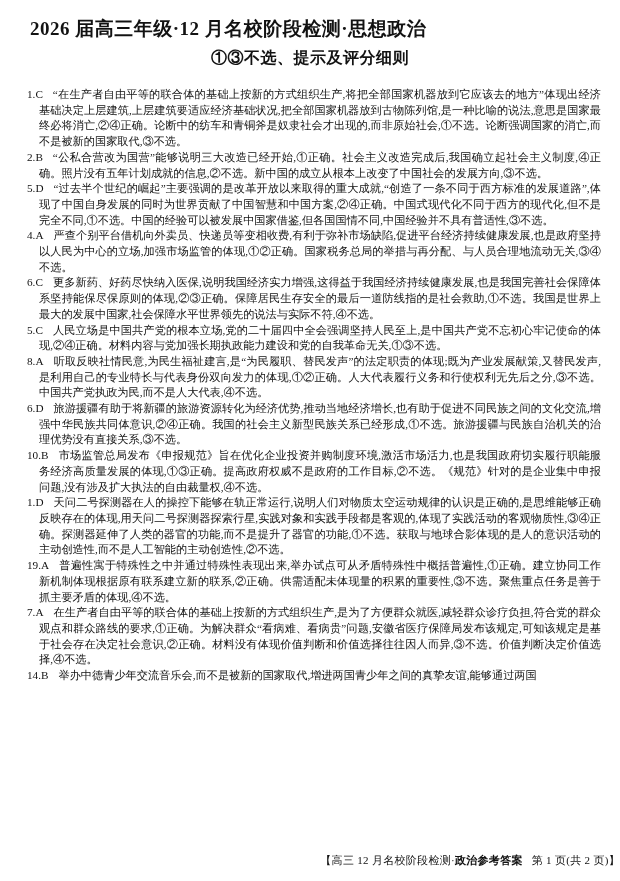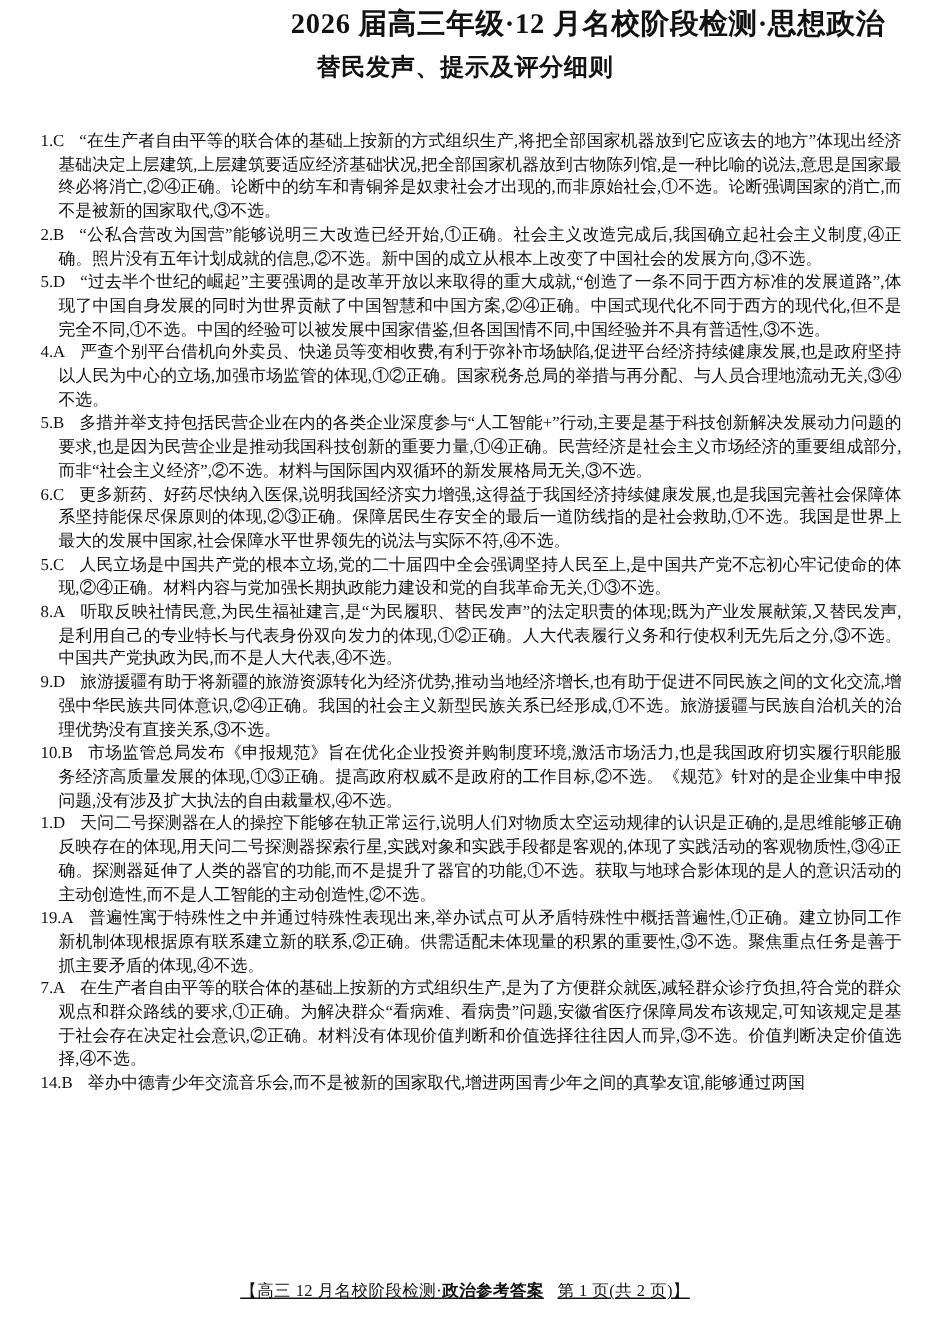--- a/index.html
+++ b/index.html
@@ -10,22 +10,22 @@
   .page {
     position: relative;
     width: 620px;
     height: 881px;
     background: #ffffff;
     font-family: "Liberation Serif", "DejaVu Serif", serif;
     color: #121212;
     overflow: hidden;
   }
   .title {
-    margin: 4px 30px 0 30px;
-    text-align: right;
+    margin: 16px 30px 0 30px;
+    text-align: left;
     font-size: 19px;
     font-weight: bold;
     letter-spacing: 0.5px;
     line-height: 26px;
   }
   .subtitle {
     margin: 4px 0 0 0;
     text-align: center;
     font-size: 16px;
     font-weight: bold;
@@ -48,57 +48,55 @@
   }
   .marker {
     margin-right: 10px;
     white-space: nowrap;
   }
   .page-footer {
     position: absolute;
     left: 0;
     right: 0;
     bottom: 13px;
-    text-align: center;
+    text-align: right;
     font-size: 11px;
     letter-spacing: 0.3px;
-    text-decoration: underline;
   }
   .footer-subject {
     font-weight: bold;
   }
   .footer-page {
     margin-left: 9px;
   }
 </style>
 </head>
 <body>
 
 <div class="page">
   <h1 class="title">2026 届高三年级·12 月名校阶段检测·思想政治</h1>
-  <h2 class="subtitle">替民发声、提示及评分细则</h2>
+  <h2 class="subtitle">①③不选、提示及评分细则</h2>
 
   <main class="answers" id="answers-list">
   <p class="answer"><span class="marker">1.C</span><span>“在生产者自由平等的联合体的基础上按新的方式组织生产,将把全部国家机器放到它应该去的地方”体现出经济基础决定上层建筑,上层建筑要适应经济基础状况,把全部国家机器放到古物陈列馆,是一种比喻的说法,意思是国家最终必将消亡,②④正确。论断中的纺车和青铜斧是奴隶社会才出现的,而非原始社会,①不选。论断强调国家的消亡,而不是被新的国家取代,③不选。</span></p>
 
   <p class="answer"><span class="marker">2.B</span><span>“公私合营改为国营”能够说明三大改造已经开始,①正确。社会主义改造完成后,我国确立起社会主义制度,④正确。照片没有五年计划成就的信息,②不选。新中国的成立从根本上改变了中国社会的发展方向,③不选。</span></p>
 
   <p class="answer"><span class="marker">5.D</span><span>“过去半个世纪的崛起”主要强调的是改革开放以来取得的重大成就,“创造了一条不同于西方标准的发展道路”,体现了中国自身发展的同时为世界贡献了中国智慧和中国方案,②④正确。中国式现代化不同于西方的现代化,但不是完全不同,①不选。中国的经验可以被发展中国家借鉴,但各国国情不同,中国经验并不具有普适性,③不选。</span></p>
 
   <p class="answer"><span class="marker">4.A</span><span>严查个别平台借机向外卖员、快递员等变相收费,有利于弥补市场缺陷,促进平台经济持续健康发展,也是政府坚持以人民为中心的立场,加强市场监管的体现,①②正确。国家税务总局的举措与再分配、与人员合理地流动无关,③④不选。</span></p>
 
-  <p class="answer"><span class="marker">5.B</span><span>多措并举支持包括民营企业在内的各类企业深度参与“人工智能+”行动,主要是基于科技创新解决发展动力问题的要求,也是因为民营企业是推动我国科技创新的重要力量,①④正确。民营经济是社会主义市场经济的重要组成部分,而非“社会主义经济”,②不选。材料与国际国内双循环的新发展格局无关,③不选。</span></p>
 
   <p class="answer"><span class="marker">6.C</span><span>更多新药、好药尽快纳入医保,说明我国经济实力增强,这得益于我国经济持续健康发展,也是我国完善社会保障体系坚持能保尽保原则的体现,②③正确。保障居民生存安全的最后一道防线指的是社会救助,①不选。我国是世界上最大的发展中国家,社会保障水平世界领先的说法与实际不符,④不选。</span></p>
 
   <p class="answer"><span class="marker">5.C</span><span>人民立场是中国共产党的根本立场,党的二十届四中全会强调坚持人民至上,是中国共产党不忘初心牢记使命的体现,②④正确。材料内容与党加强长期执政能力建设和党的自我革命无关,①③不选。</span></p>
 
   <p class="answer"><span class="marker">8.A</span><span>听取反映社情民意,为民生福祉建言,是“为民履职、替民发声”的法定职责的体现;既为产业发展献策,又替民发声,是利用自己的专业特长与代表身份双向发力的体现,①②正确。人大代表履行义务和行使权利无先后之分,③不选。中国共产党执政为民,而不是人大代表,④不选。</span></p>
 
-  <p class="answer"><span class="marker">9.D</span><span>旅游援疆有助于将新疆的旅游资源转化为经济优势,推动当地经济增长,也有助于促进不同民族之间的文化交流,增强中华民族共同体意识,②④正确。我国的社会主义新型民族关系已经形成,①不选。旅游援疆与民族自治机关的治理优势没有直接关系,③不选。</span></p>
+  <p class="answer"><span class="marker">6.D</span><span>旅游援疆有助于将新疆的旅游资源转化为经济优势,推动当地经济增长,也有助于促进不同民族之间的文化交流,增强中华民族共同体意识,②④正确。我国的社会主义新型民族关系已经形成,①不选。旅游援疆与民族自治机关的治理优势没有直接关系,③不选。</span></p>
 
   <p class="answer"><span class="marker">10.B</span><span>市场监管总局发布《申报规范》旨在优化企业投资并购制度环境,激活市场活力,也是我国政府切实履行职能服务经济高质量发展的体现,①③正确。提高政府权威不是政府的工作目标,②不选。《规范》针对的是企业集中申报问题,没有涉及扩大执法的自由裁量权,④不选。</span></p>
 
   <p class="answer"><span class="marker">1.D</span><span>天问二号探测器在人的操控下能够在轨正常运行,说明人们对物质太空运动规律的认识是正确的,是思维能够正确反映存在的体现,用天问二号探测器探索行星,实践对象和实践手段都是客观的,体现了实践活动的客观物质性,③④正确。探测器延伸了人类的器官的功能,而不是提升了器官的功能,①不选。获取与地球合影体现的是人的意识活动的主动创造性,而不是人工智能的主动创造性,②不选。</span></p>
 
   <p class="answer"><span class="marker">19.A</span><span>普遍性寓于特殊性之中并通过特殊性表现出来,举办试点可从矛盾特殊性中概括普遍性,①正确。建立协同工作新机制体现根据原有联系建立新的联系,②正确。供需适配未体现量的积累的重要性,③不选。聚焦重点任务是善于抓主要矛盾的体现,④不选。</span></p>
 
   <p class="answer"><span class="marker">7.A</span><span>在生产者自由平等的联合体的基础上按新的方式组织生产,是为了方便群众就医,减轻群众诊疗负担,符合党的群众观点和群众路线的要求,①正确。为解决群众“看病难、看病贵”问题,安徽省医疗保障局发布该规定,可知该规定是基于社会存在决定社会意识,②正确。材料没有体现价值判断和价值选择往往因人而异,③不选。价值判断决定价值选择,④不选。</span></p>
 
   <p class="answer"><span class="marker">14.B</span><span>举办中德青少年交流音乐会,而不是被新的国家取代,增进两国青少年之间的真挚友谊,能够通过两国</span></p>

